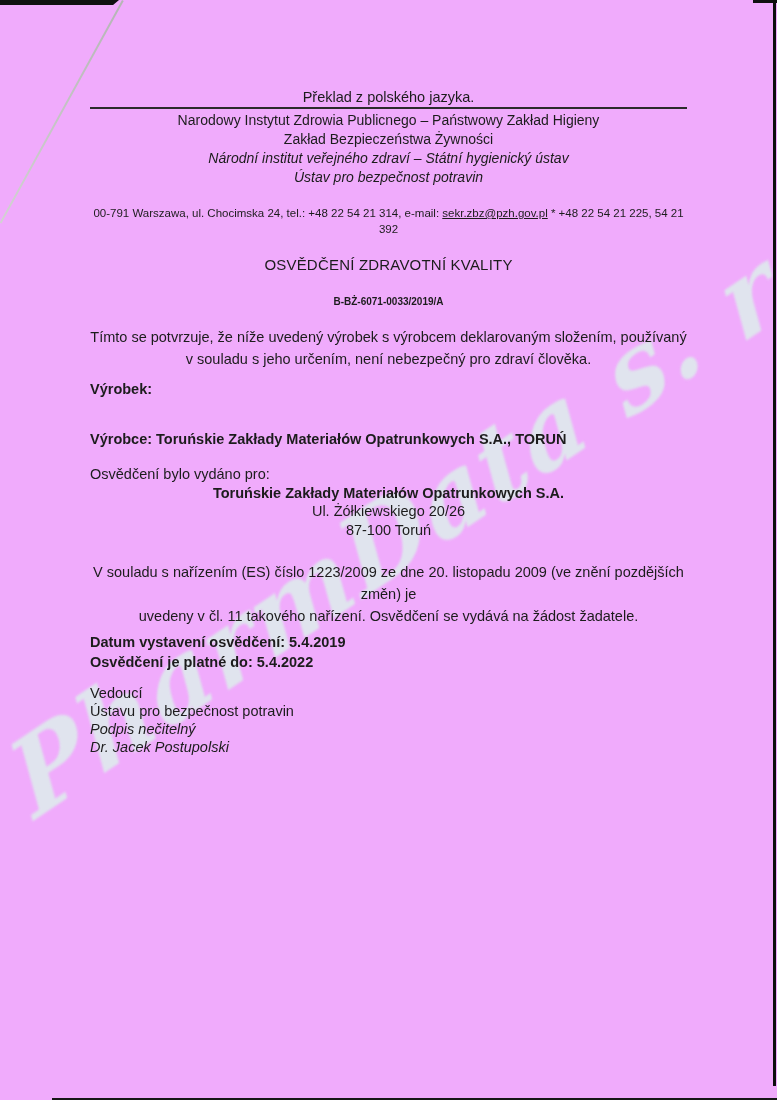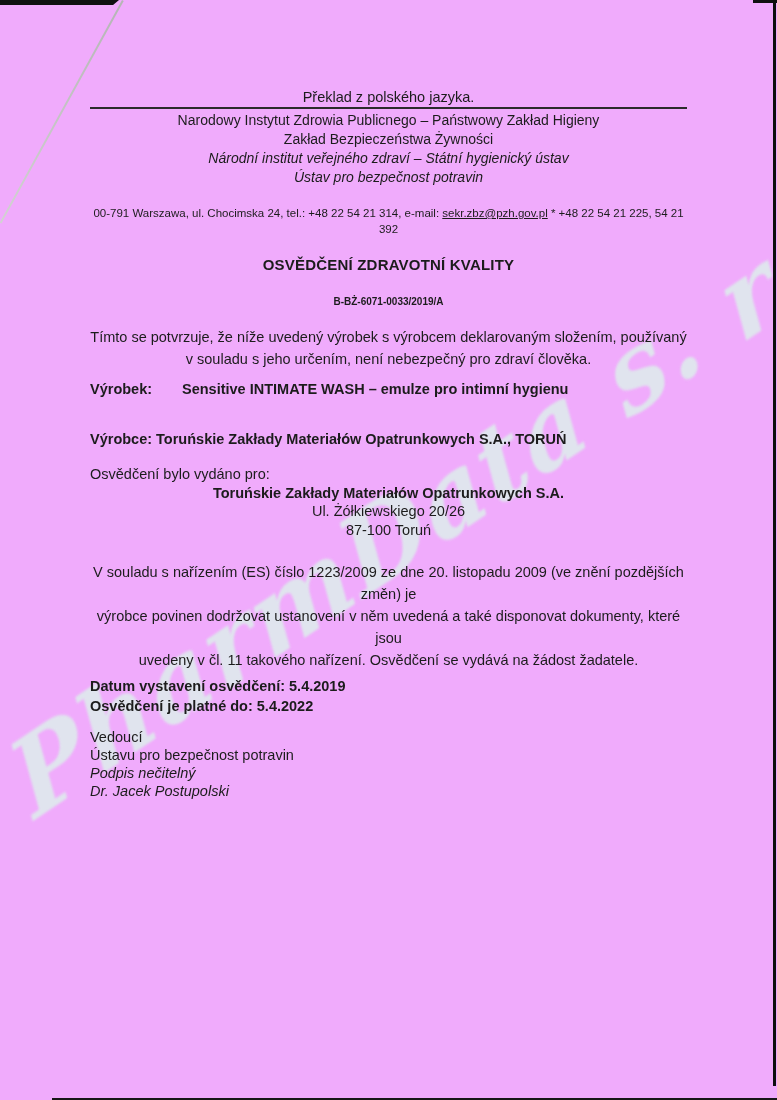--- a/index.html
+++ b/index.html
@@ -27,21 +27,21 @@
   
   .content { position:absolute; left:90px; top:88px; width:597px; z-index:1; font-size:14.5px; }
   .center { text-align:center; }
   .it     { font-style:italic; }
 
   .note { font-size:14.5px; line-height:18px; }
   .rule { border:none; border-top:2px solid #2b2b2b; margin:1px 0 2px 0; }
   .org  { font-size:14px; line-height:19px; }
   .addr { font-size:11.5px; line-height:16px; margin-top:18px; }
   .addr .email { text-decoration:underline; }
-  .title   { font-weight:bold; font-size:15px;   line-height:19px; margin-top:18px; letter-spacing:0.2px; }
+  .title   { font-weight:normal; font-size:15px;   line-height:19px; margin-top:18px; letter-spacing:0.2px; }
   .certnum { font-weight:bold; font-size:10px; line-height:19px; margin-top:18px; }
   .intro   { line-height:22px; margin-top:15px;text-align:center; }
   .product-row { display:flex; margin-top:10px; font-weight:bold; line-height:19px; }
   .product-label { width:92px; flex:none; }
   .manufacturer { margin-top:31px; font-weight:bold; line-height:19px; }
   .issued-label { margin-top:16px; line-height:18.5px; }
   .issued-name  { font-weight:bold; text-align:center; line-height:18.5px; }
   .issued-addr  { text-align:center; line-height:18.5px; }
   .regulation   { margin-top:22px; line-height:22px; text-align:center; }
   .dates        { margin-top:6px; font-weight:bold; line-height:19.5px; }
@@ -87,33 +87,31 @@
 
     <div class="certnum center">B-BŻ-6071-0033/2019/A</div>
 
     <div class="intro center">
       <div>Tímto se potvrzuje, že níže uvedený výrobek s výrobcem deklarovaným složením, používaný</div>
       <div>v souladu s jeho určením, není nebezpečný pro zdraví člověka.</div>
     </div>
 
     <div class="product-row">
       <div class="product-label">Výrobek:</div>
-      <div>Sensitive INTIMATE WASH – emulze pro intimní hygienu</div>
     </div>
 
     <div class="manufacturer">Výrobce: Toruńskie Zakłady Materiałów Opatrunkowych S.A., TORUŃ</div>
 
     <div class="issued-label">Osvědčení bylo vydáno pro:</div>
     <div class="issued-name">Toruńskie Zakłady Materiałów Opatrunkowych S.A.</div>
     <div class="issued-addr">Ul. Żółkiewskiego 20/26</div>
     <div class="issued-addr">87-100 Toruń</div>
 
     <div class="regulation">
       <div>V souladu s nařízením (ES) číslo 1223/2009 ze dne 20. listopadu 2009 (ve znění pozdějších změn) je</div>
-      <div>výrobce povinen dodržovat ustanovení v něm uvedená a také disponovat dokumenty, které jsou</div>
       <div>uvedeny v čl. 11 takového nařízení. Osvědčení se vydává na žádost žadatele.</div>
     </div>
 
     <div class="dates">
       <div>Datum vystavení osvědčení: 5.4.2019</div>
       <div>Osvědčení je platné do: 5.4.2022</div>
     </div>
 
     <div class="sig">
       <div>Vedoucí</div>

